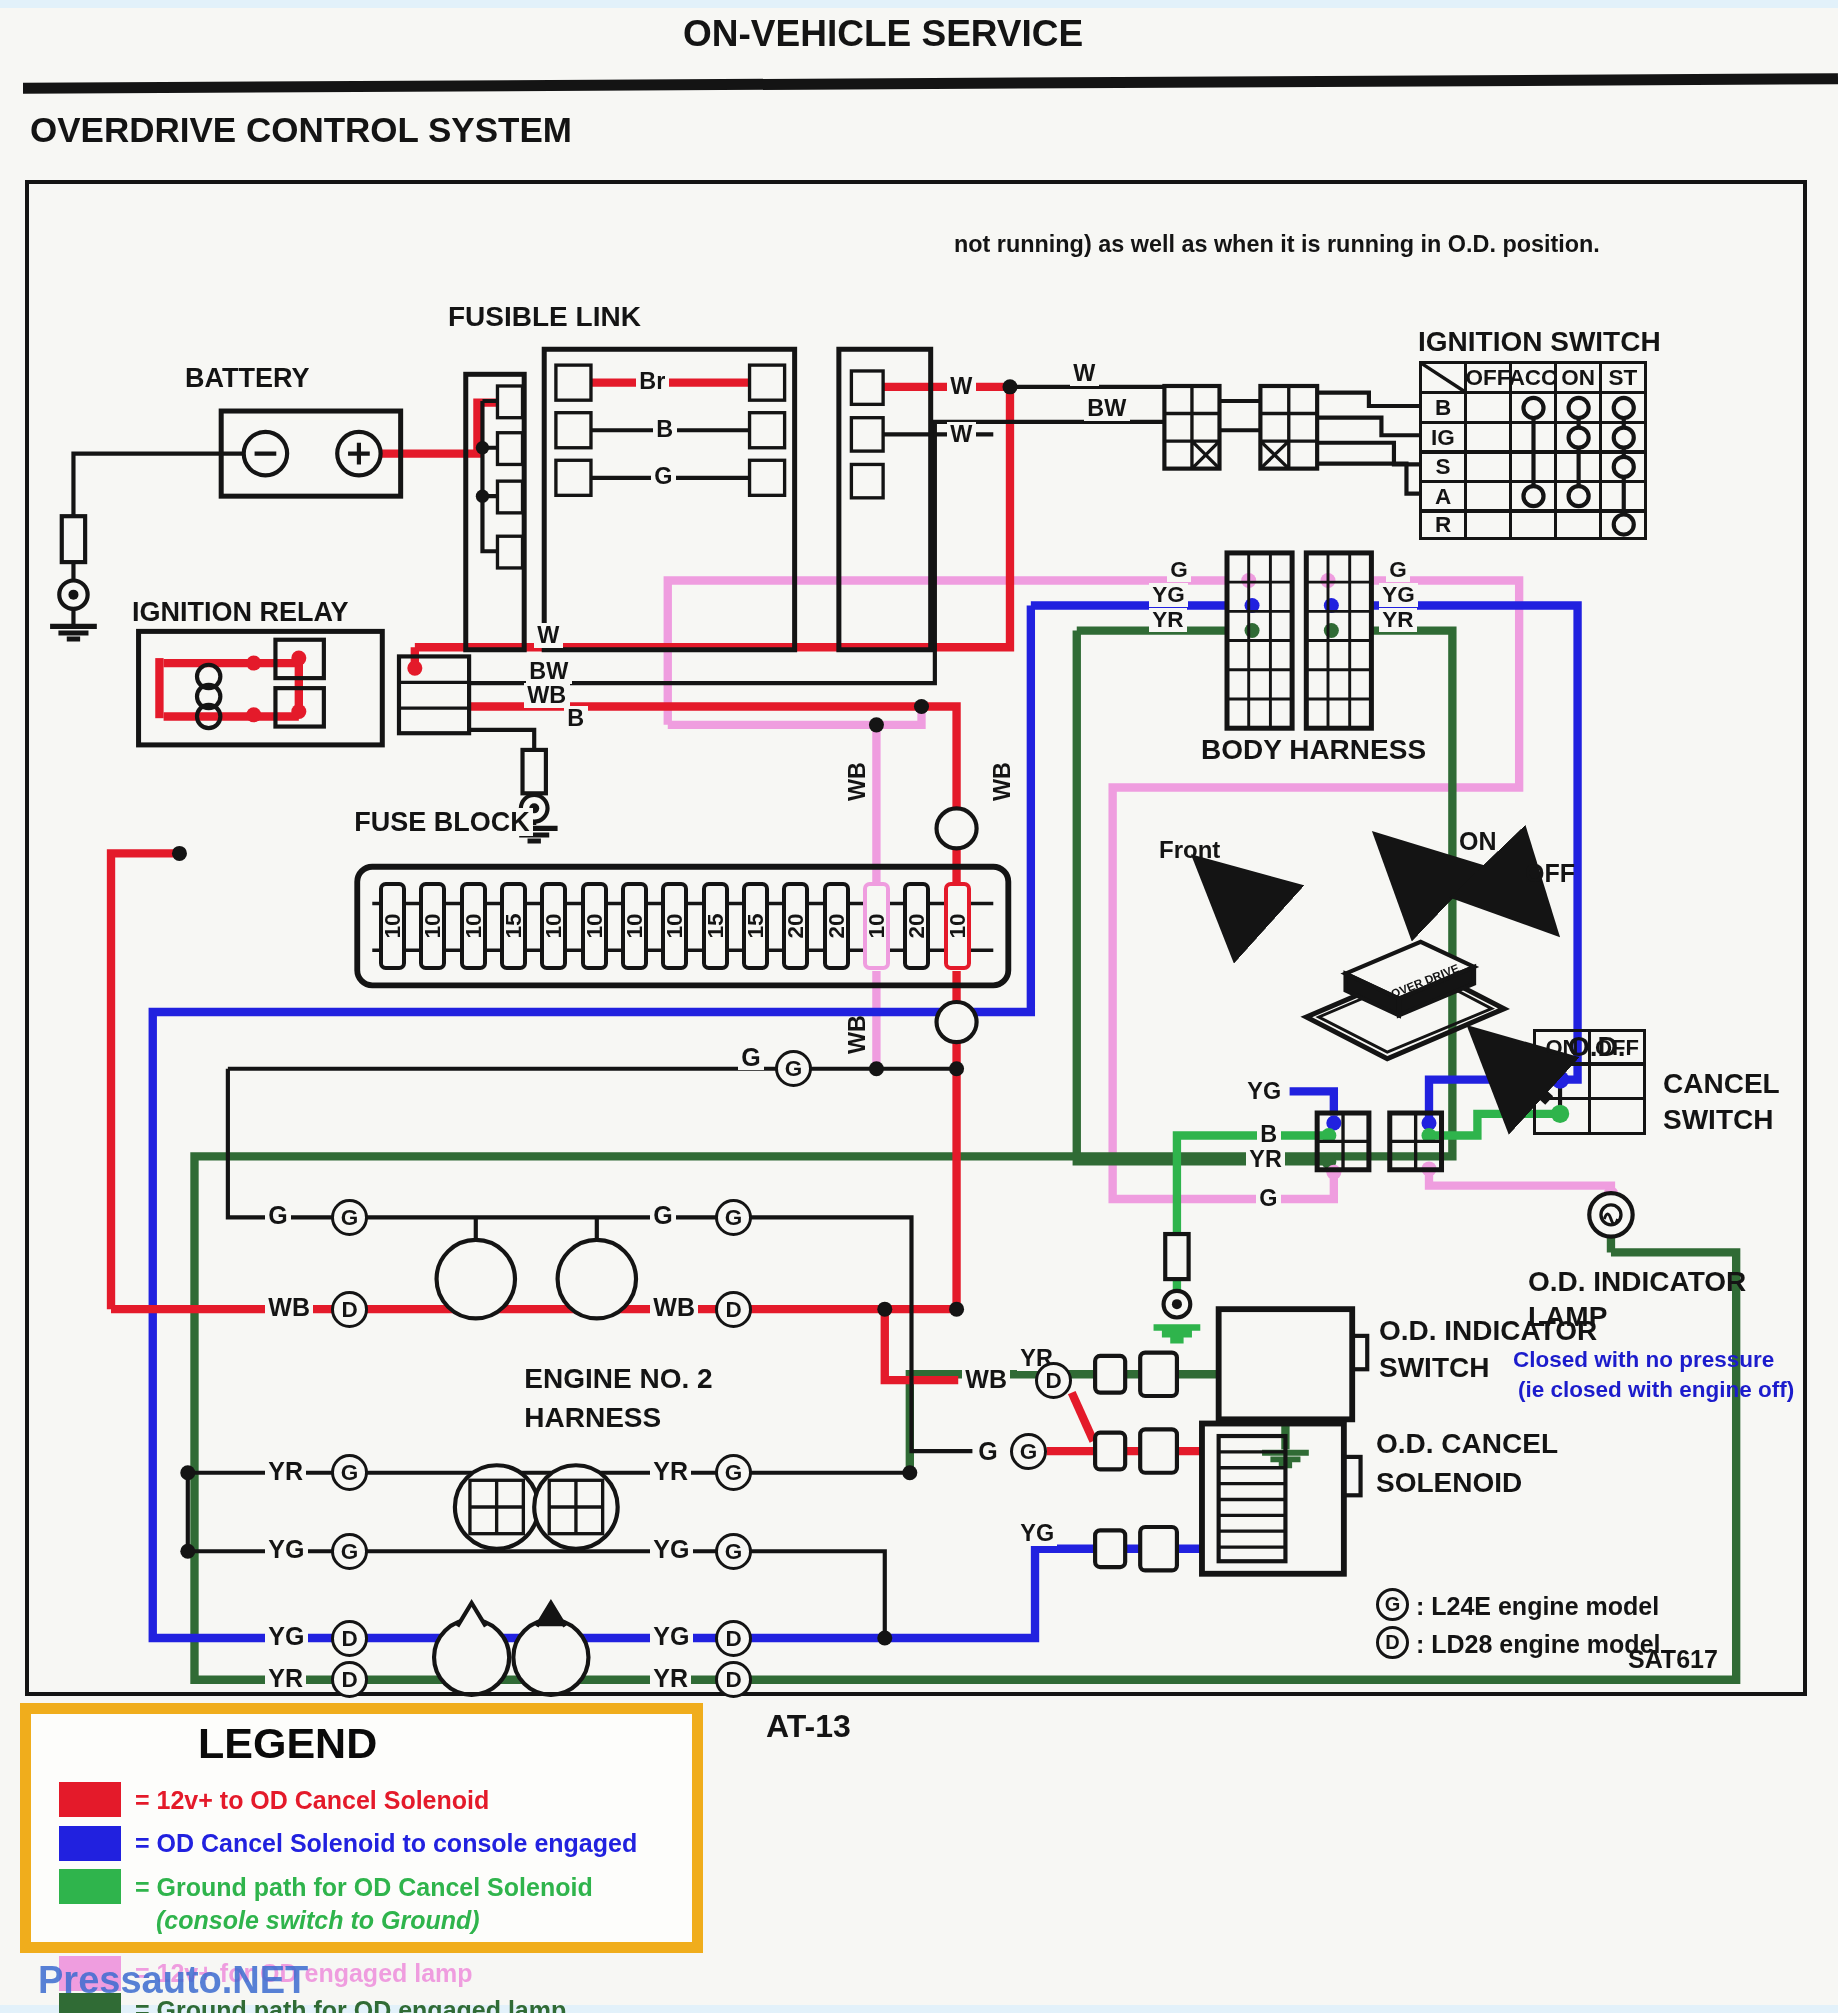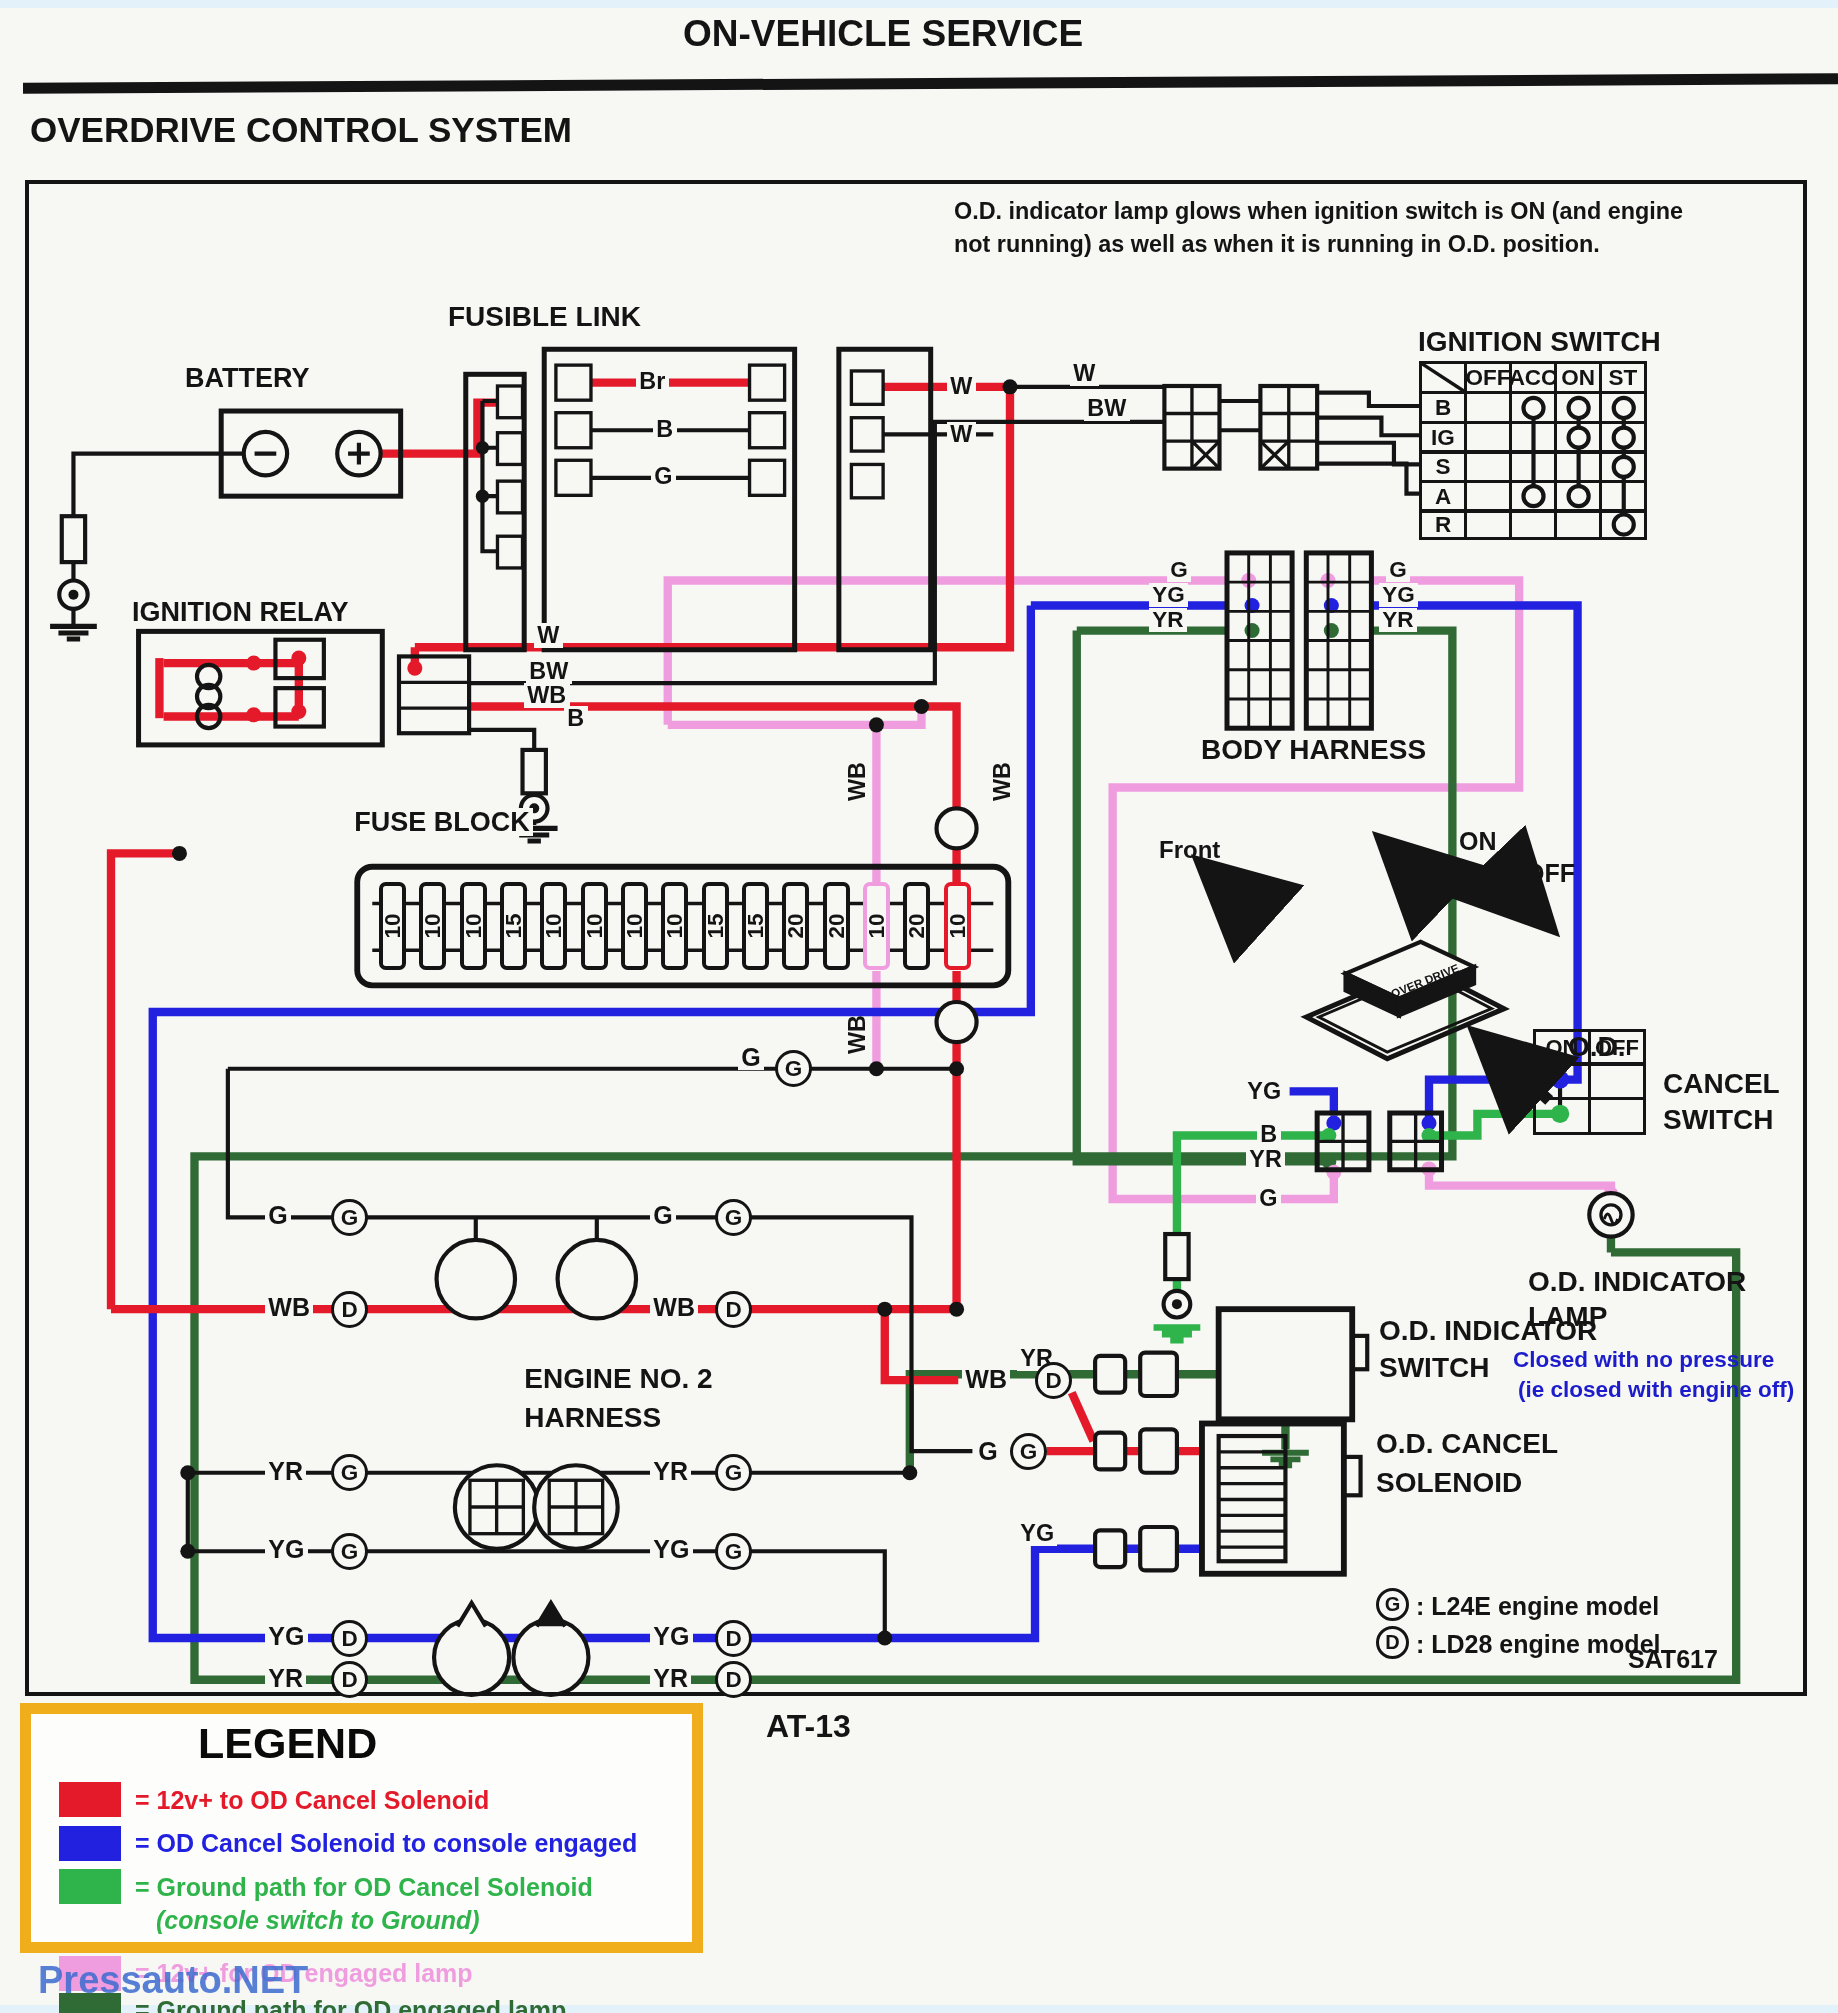--- a/index.html
+++ b/index.html
@@ -262,21 +262,20 @@
       <path d="M1716,1064 L1674,1024" stroke-width="14" fill="none" marker-end="url(#ah)"></path>
       <path d="M1796,1046 L1840,1092" stroke-width="14" fill="none" marker-end="url(#ah)"></path>
       <path d="M1856,1318 L1788,1256" stroke-width="14" fill="none" marker-end="url(#ah)"></path>
     </g>
   </svg>
 
   <div class="lbl s44" style="left:683px;top:15px">ON-VEHICLE SERVICE</div>
   <div id="top-rule"></div>
   <div class="lbl s42" style="left:30px;top:112px">OVERDRIVE CONTROL SYSTEM</div>
   <div id="border-box"></div>
-  <div class="lbl s28" style="left:954px;top:199px">O.D. indicator lamp glows when ignition switch is ON (and engine</div>
   <div class="lbl s28" style="left:954px;top:232px">not running) as well as when it is running in O.D. position.</div>
 
   <div class="lbl s32" style="left:185px;top:364px">BATTERY</div>
   <div class="lbl s34" style="left:448px;top:302px">FUSIBLE LINK</div>
   <div class="lbl s34" style="left:1418px;top:327px">IGNITION SWITCH</div>
   <div class="lbl s32" style="left:132px;top:598px">IGNITION RELAY</div>
   <div class="lbl s32 bgw" style="left:351px;top:808px">FUSE BLOCK</div>
   <div class="lbl s34" style="left:1201px;top:735px">BODY HARNESS</div>
   <div class="lbl s34 bgw" style="left:521px;top:1364px">ENGINE NO. 2</div>
   <div class="lbl s34 bgw" style="left:521px;top:1403px">HARNESS</div>

